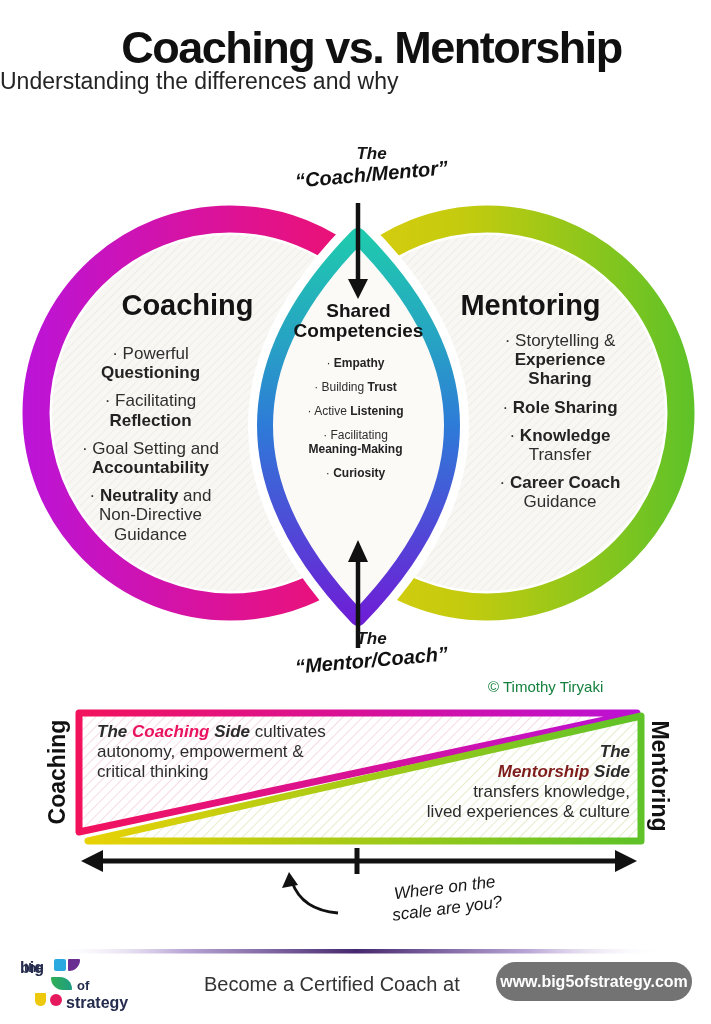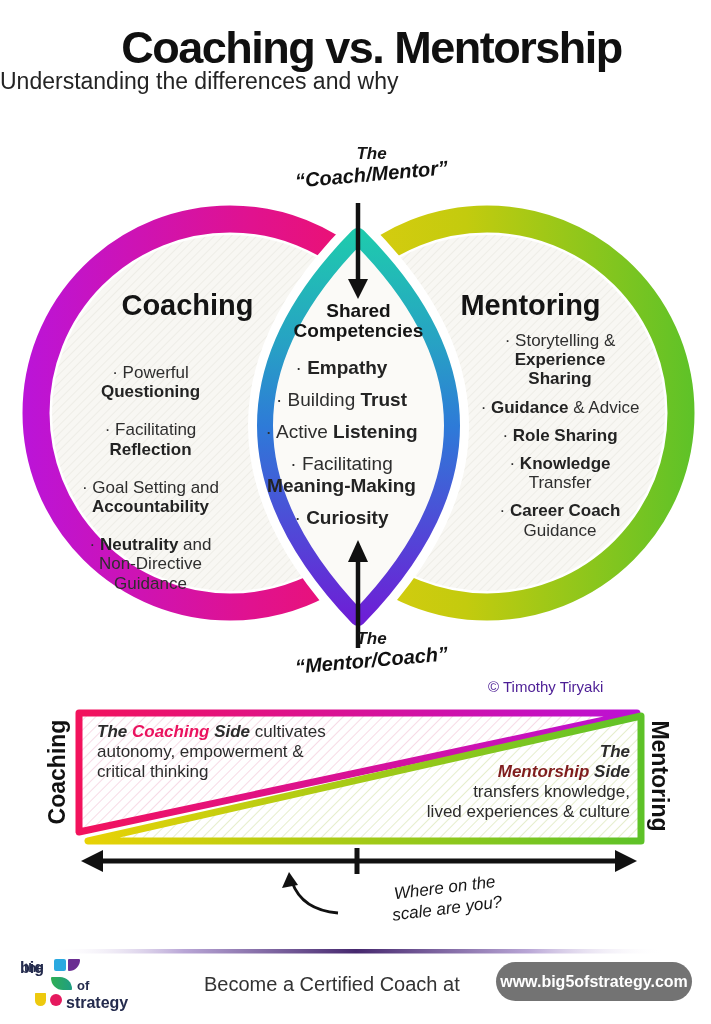--- a/index.html
+++ b/index.html
@@ -12,32 +12,32 @@
   .title{left:0;right:0;top:22px;text-align:center;font-size:45px;font-weight:bold;
          letter-spacing:-1.5px;color:#101010;}
   .subtitle{left:0;right:0;top:68px;text-align:left;font-size:23px;color:#242424;}
 
   .lbl-the{left:0;right:0;text-align:center;font-style:italic;font-weight:bold;font-size:17px;color:#161616;}
   .lbl-quote{left:0;right:0;text-align:center;font-style:italic;font-weight:bold;font-size:20px;color:#111;
              transform:rotate(-5deg);}
   .top-the{top:144px;} .top-quote{top:163px;}
   .bot-the{top:629px;} .bot-quote{top:649px;}
 
-  .copyright{top:678px;left:488px;font-size:15px;color:#4c1d95;}
+  .copyright{top:678px;left:488px;font-size:15px;color:#15803d;}
 
   .circle-head{font-size:29px;font-weight:bold;color:#141414;}
   .coaching-head{left:95px;top:289px;width:185px;}
   .mentoring-head{left:438px;top:289px;width:185px;}
   .shared-head{left:280px;top:301px;width:157px;font-size:19px;font-weight:bold;line-height:1.06;color:#141414;}
 
   .v-list{color:#2e2e2e;}
   .coaching-list{left:48px;top:344px;width:205px;font-size:17px;line-height:1.13;}
-  .shared-list{left:260px;top:357px;width:163px;font-size:19px;line-height:1.16;}
+  .shared-list{left:274px;top:357px;width:163px;font-size:12px;line-height:1.16;}
   .mentoring-list{left:462px;top:331px;width:196px;font-size:17px;line-height:1.13;}
-  .coaching-list .v-item{margin-bottom:9px;margin-top:19px;}
+  .coaching-list .v-item{margin-bottom:9px;}
   .shared-list .v-item{margin-bottom:10px;}
   .mentoring-list .v-item{margin-bottom:9px;}
   .v-item b{font-weight:bold;color:#232323;}
 
   .tri-text{font-size:17px;line-height:1.18;color:#2b2b2b;}
   .tri-text b{font-style:italic;}
   .coach-tri-text{left:97px;top:722px;width:240px;}
   .coach-tri-text .accent{color:#ea135f;}
   .mentor-tri-text{left:396px;top:742px;width:234px;text-align:right;}
   .mentor-tri-text .accent{color:#7f1d1d;}
@@ -176,21 +176,20 @@
       <div class="v-item">· <b>Empathy</b></div>
       <div class="v-item">· Building <b>Trust</b></div>
       <div class="v-item">· Active <b>Listening</b></div>
       <div class="v-item">· Facilitating<br><b>Meaning-Making</b></div>
       <div class="v-item">· <b>Curiosity</b></div>
     </div>
 
   <div class="abs circle-head center mentoring-head">Mentoring</div>
   <div class="abs v-list center mentoring-list">
       <div class="v-item">· Storytelling &amp;<br><b>Experience</b><br><b>Sharing</b></div>
-      <div class="v-item">· <b>Guidance</b> &amp; Advice</div>
       <div class="v-item">· <b>Role Sharing</b></div>
       <div class="v-item">· <b>Knowledge</b><br>Transfer</div>
       <div class="v-item">· <b>Career Coach</b><br>Guidance</div>
     </div>
 
   <div class="abs lbl-the bot-the">The</div>
   <div class="abs lbl-quote bot-quote">“Mentor/Coach”</div>
 
   <div class="abs copyright">© Timothy Tiryaki</div>
 

